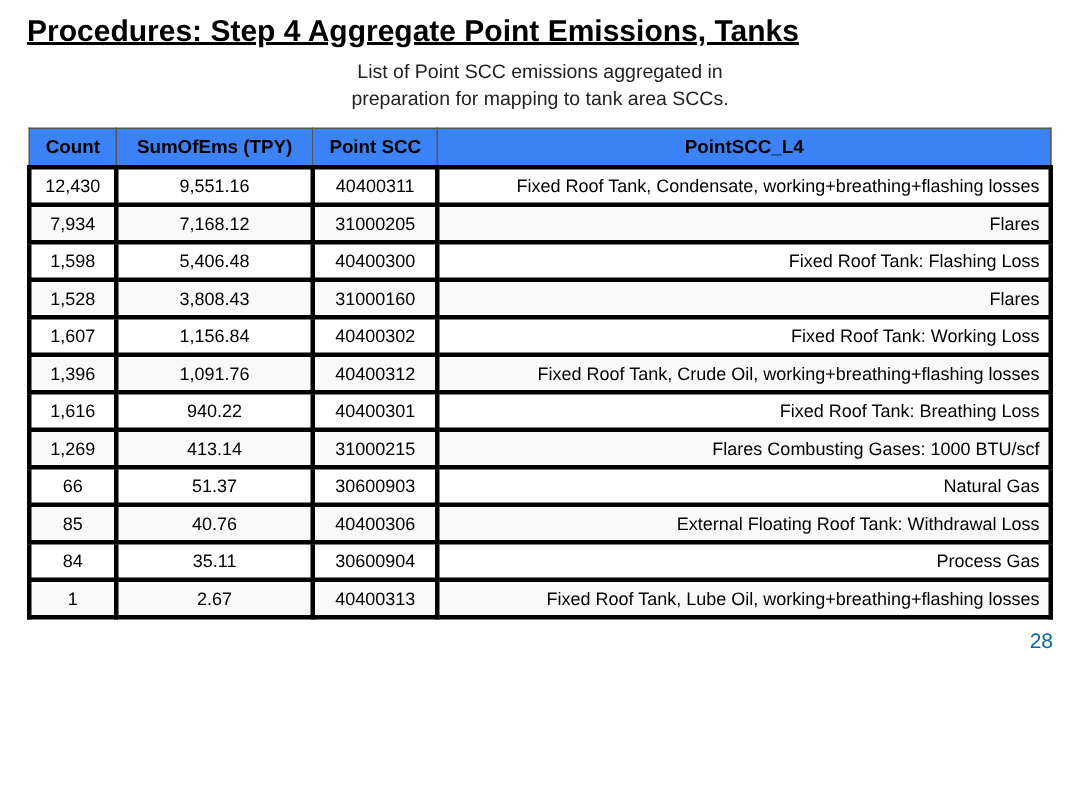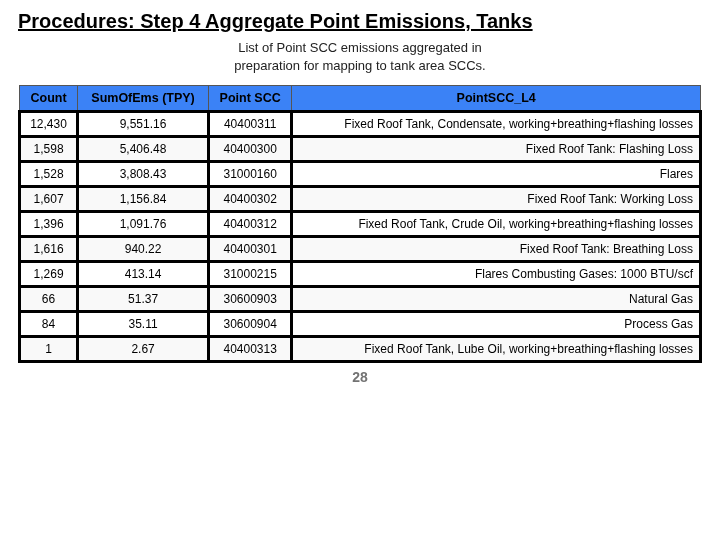--- a/index.html
+++ b/index.html
@@ -51,25 +51,25 @@
     td.desc {
       text-align: right;
     }
     tr:nth-child(even) td {
       background: #f9f9f9;
     }
     tr:nth-child(odd) td {
       background: #fff;
     }
     .page-num {
-      text-align: center;
+      text-align: right;
       font-size: 14px;
-      font-weight: bold;
+      font-weight: normal;
       margin-top: 6px;
-      color: #737373;
+      color: #0369a1;
     }
   </style>
 </head>
 <body>
 
 <h1>Procedures: Step 4 Aggregate Point Emissions, Tanks</h1>
 <p class="subtitle">
   <span>List of Point SCC emissions aggregated in</span><br>
   <span>preparation for mapping to tank area SCCs.</span>
 </p>
@@ -82,20 +82,26 @@
       <th>Point SCC</th>
       <th>PointSCC_L4</th>
     </tr>
   </thead>
   <tbody id="table-body">
   <tr>
       <td>12,430</td>
       <td>9,551.16</td>
       <td>40400311</td>
       <td class="desc">Fixed Roof Tank, Condensate, working+breathing+flashing losses</td>
+    </tr>
+      <tr>
+      <td>7,934</td>
+      <td>7,168.12</td>
+      <td>31000205</td>
+      <td class="desc">Flares</td>
     </tr>
       <tr>
       <td>1,598</td>
       <td>5,406.48</td>
       <td>40400300</td>
       <td class="desc">Fixed Roof Tank: Flashing Loss</td>
     </tr>
       <tr>
       <td>1,528</td>
       <td>3,808.43</td>
@@ -126,20 +132,26 @@
       <td>31000215</td>
       <td class="desc">Flares Combusting Gases: 1000 BTU/scf</td>
     </tr>
       <tr>
       <td>66</td>
       <td>51.37</td>
       <td>30600903</td>
       <td class="desc">Natural Gas</td>
     </tr>
       <tr>
+      <td>85</td>
+      <td>40.76</td>
+      <td>40400306</td>
+      <td class="desc">External Floating Roof Tank: Withdrawal Loss</td>
+    </tr>
+      <tr>
       <td>84</td>
       <td>35.11</td>
       <td>30600904</td>
       <td class="desc">Process Gas</td>
     </tr>
       <tr>
       <td>1</td>
       <td>2.67</td>
       <td>40400313</td>
       <td class="desc">Fixed Roof Tank, Lube Oil, working+breathing+flashing losses</td>

